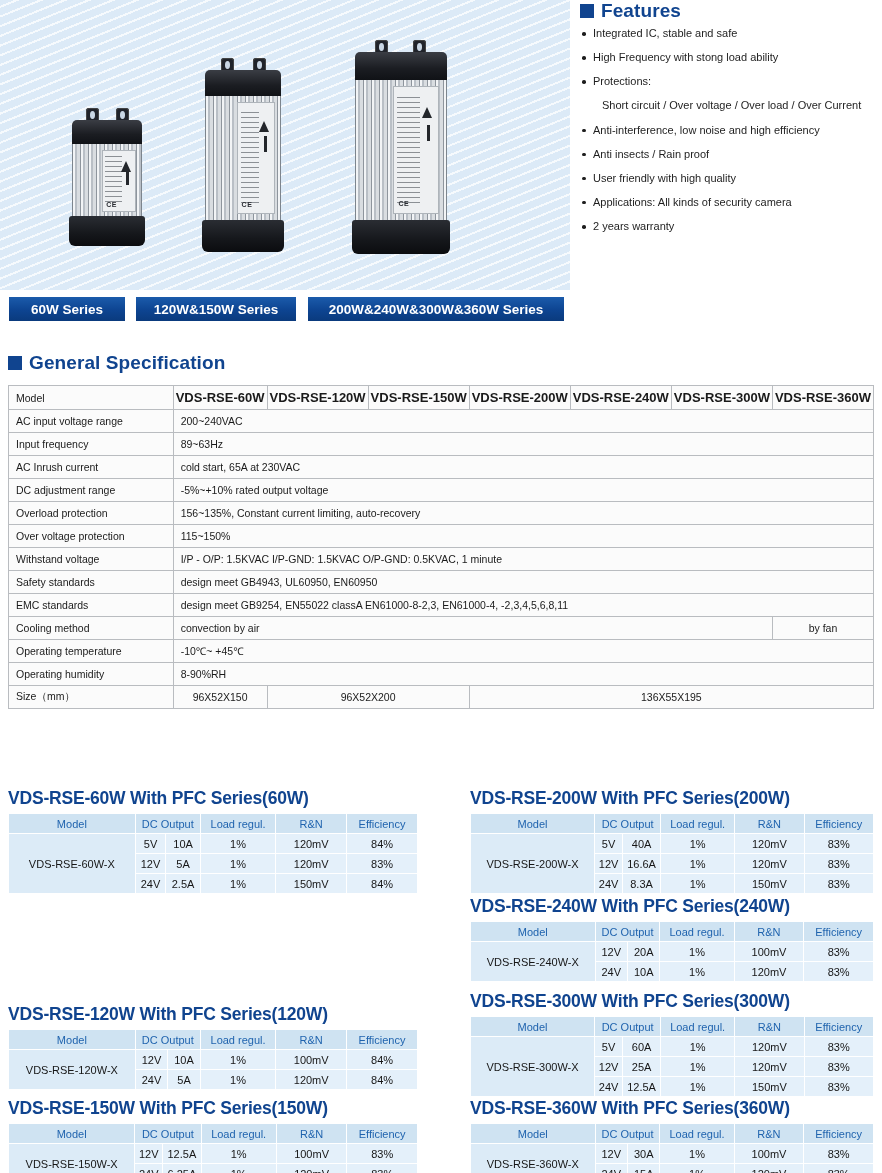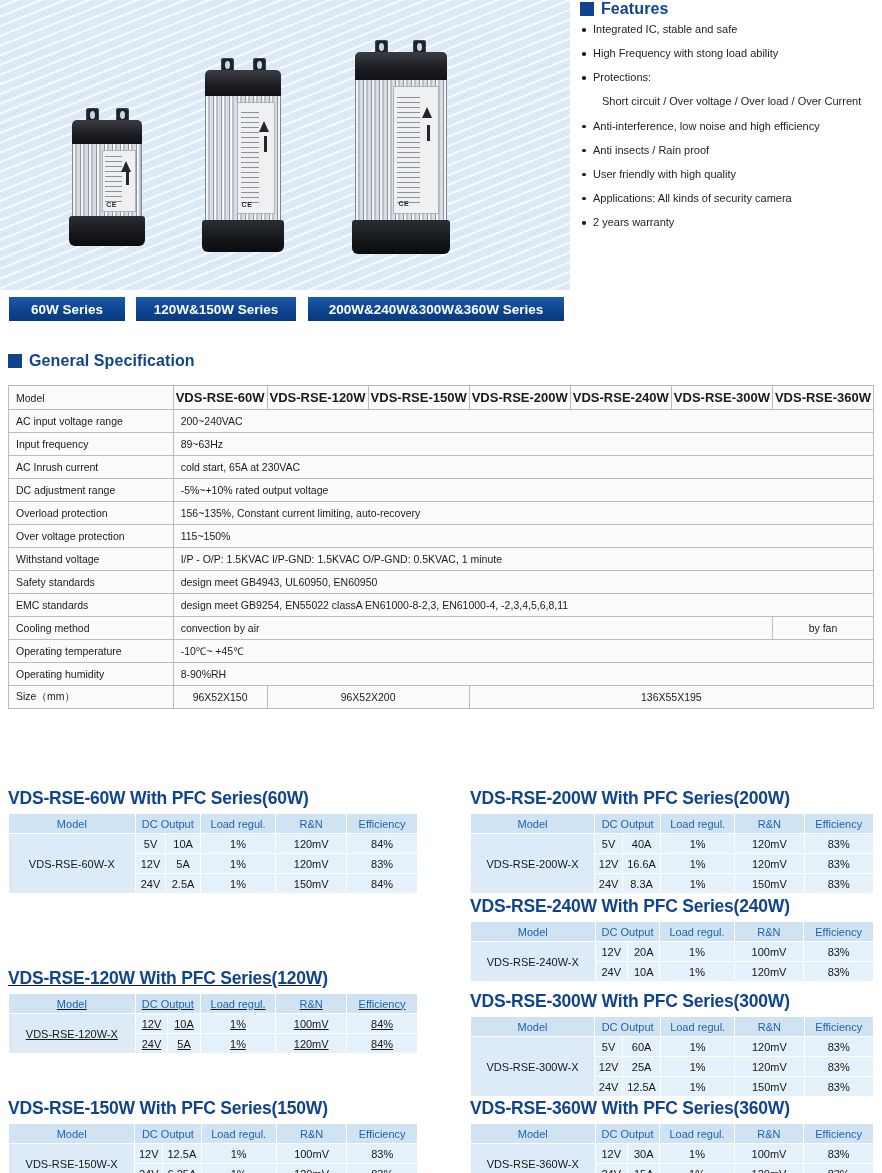--- a/index.html
+++ b/index.html
@@ -105,21 +105,21 @@
     border: 1px solid #ffffff;
   }
   #tab0 { left: 8px;   width: 118px; }
   #tab1 { left: 135px; width: 162px; }
   #tab2 { left: 307px; width: 258px; }
 
   
   .features { position: absolute; left: 580px; top: 0px; width: 302px; }
   .sec-head {
     display: flex; align-items: center; gap: 7px;
-    font-size: 16px; font-weight: bold; color: #10448f;
+    font-size: 19px; font-weight: bold; color: #10448f;
     letter-spacing: .1px;
   }
   .sec-head .sq {
     width: 14px; height: 14px; background: #10448f;
     display: inline-block; flex: 0 0 auto;
   }
   .feat-list { margin: 5px 0 0 0; padding: 0; list-style: none; }
   .feat-list li {
     position: relative;
     padding-left: 13px;
@@ -367,21 +367,21 @@
         <tr>
           <td>24V</td>
           <td>2.5A</td>
           <td>1%</td>
           <td>150mV</td>
           <td>84%</td>
         </tr>
       </tbody>
     </table>
   </div>
-<div class="pfc" style="left:8px;   top:968px;  width:410px;text-decoration:underline;">
+<div class="pfc" style="left:8px;   top:1004px;  width:410px;">
     <h3>VDS-RSE-120W With PFC  Series(120W)</h3>
     <table class="pfc-t">
       <thead>
         <tr>
           <th class="c-model">Model</th>
           <th class="c-v" colspan="2">DC Output</th>
           <th class="c-load">Load regul.</th>
           <th class="c-rn">R&amp;N</th>
           <th class="c-eff">Efficiency</th>
         </tr>

